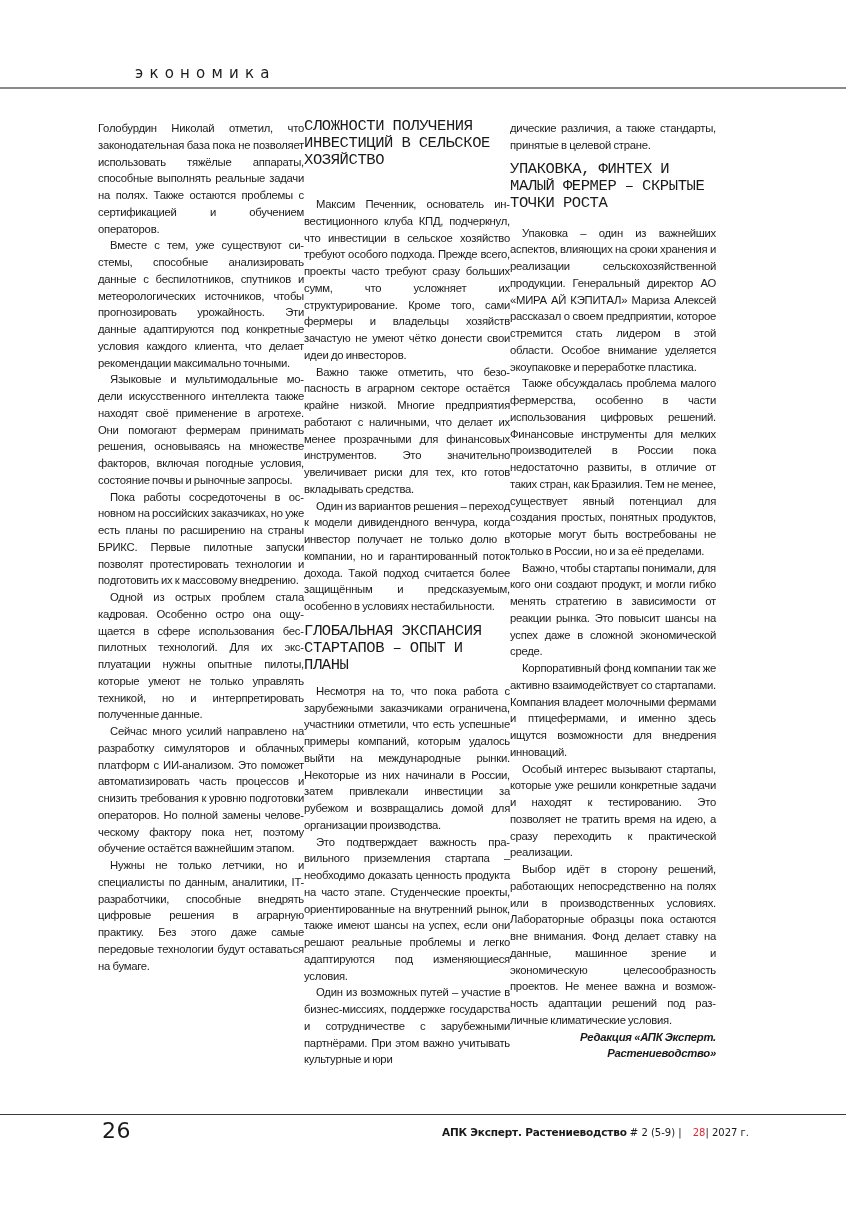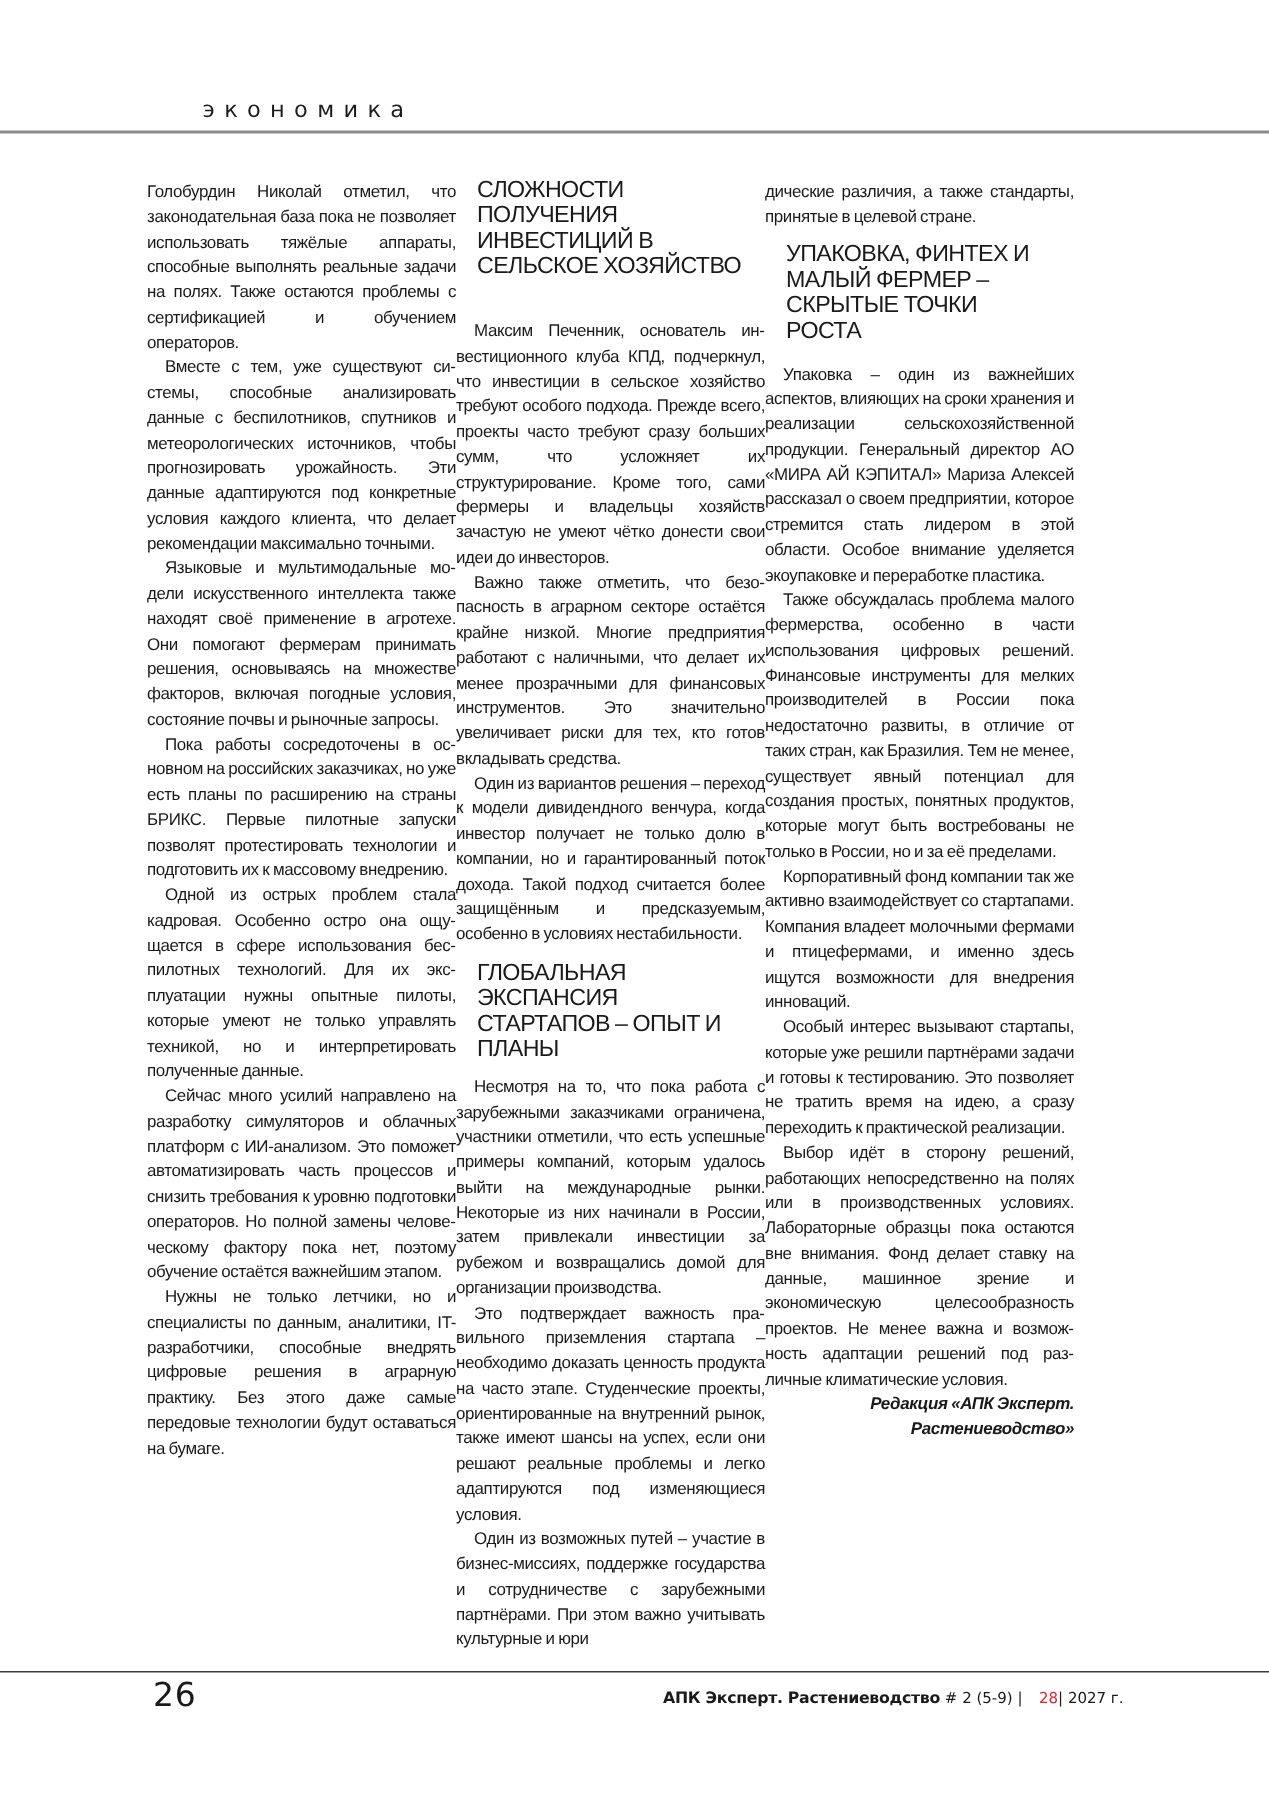--- a/index.html
+++ b/index.html
@@ -53,22 +53,22 @@
       hyphens: manual;
     }
     .col p {
       margin: 0;
       text-indent: 12px;
     }
     .col p.no-indent {
       text-indent: 0;
     }
     .col h2 {
-      margin: 14px;
-      font-family: Liberation Sans, sans-serif;
+      margin: 0;
+      font-family: Liberation Mono, monospace;
       font-weight: normal;
       font-size: 15.5px;
       line-height: 17px;
       letter-spacing: -0.4px;
       text-transform: uppercase;
       text-align: left;
       color: #1a1a1a;
     }
     .col h2.first {
       margin-top: -2px;
@@ -154,22 +154,23 @@
     <p>Несмотря на то, что пока работа с зарубежными заказчиками ограни­чена, участники отметили, что есть успешные примеры компаний, ко­торым удалось выйти на междуна­родные рынки. Некоторые из них начинали в России, затем привле­кали инвестиции за рубежом и воз­вращались домой для организации производства.</p>
     <p>Это подтверждает важность пра­вильного приземления стартапа – необходимо доказать ценность про­дукта на часто этапе. Студенческие проекты, ориентированные на вну­тренний рынок, также имеют шансы на успех, если они решают реальные проблемы и легко адаптируются под изменяющиеся условия.</p>
     <p>Один из возможных путей – уча­стие в бизнес-миссиях, поддержке государства и сотрудничестве с за­рубежными партнёрами. При этом важно учитывать культурные и юри­</p>
   </div>
 
   <div class="col">
     <p class="no-indent">дические различия, а также стандар­ты, принятые в целевой стране.</p>
     <h2 class="right">Упаковка, финтех и малый фермер – скрытые точки роста</h2>
     <p>Упаковка – один из важнейших аспектов, влияющих на сроки хра­нения и реализации сельскохозяй­ственной продукции. Генеральный директор АО «МИРА АЙ КЭПИТАЛ» Мариза Алексей рассказал о своем предприятии, которое стремится стать лидером в этой области. Осо­бое внимание уделяется экоупаков­ке и переработке пластика.</p>
     <p>Также обсуждалась проблема ма­лого фермерства, особенно в части использования цифровых решений. Финансовые инструменты для мел­ких производителей в России пока недостаточно развиты, в отличие от таких стран, как Бразилия. Тем не менее, существует явный потенци­ал для создания простых, понятных продуктов, которые могут быть вос­требованы не только в России, но и за её пределами.</p>
+    <p>Важно, чтобы стартапы понимали, для кого они создают продукт, и мог­ли гибко менять стратегию в зависи­мости от реакции рынка. Это повы­сит шансы на успех даже в сложной экономической среде.</p>
     <p>Корпоративный фонд компании так же активно взаимодействует со стартапами. Компания владеет мо­лочными фермами и птицефермами, и именно здесь ищутся возможности для внедрения инноваций.</p>
-    <p>Особый интерес вызывают старта­пы, которые уже решили партнёрами задачи и готовы к тестированию. Это позволяет не тратить время на идею, а сразу переходить к практической реализации.</p>
+    <p>Особый интерес вызывают старта­пы, которые уже решили конкретные задачи и находят к тестированию. Это позволяет не тратить время на идею, а сразу переходить к практической реализации.</p>
     <p>Выбор идёт в сторону решений, работающих непосредственно на полях или в производственных ус­ловиях. Лабораторные образцы пока остаются вне внимания. Фонд делает ставку на данные, машинное зрение и экономическую целесообразность проектов. Не менее важна и возмож­ность адаптации решений под раз­личные климатические условия.</p>
     <p class="signature">Редакция «АПК Эксперт.</p>
     <p class="signature">Растениеводство»</p>
   </div>
 
 </div>
 
 <div class="footer-rule"></div>
 <div class="page-number">26</div>
 <div class="footer-right">

